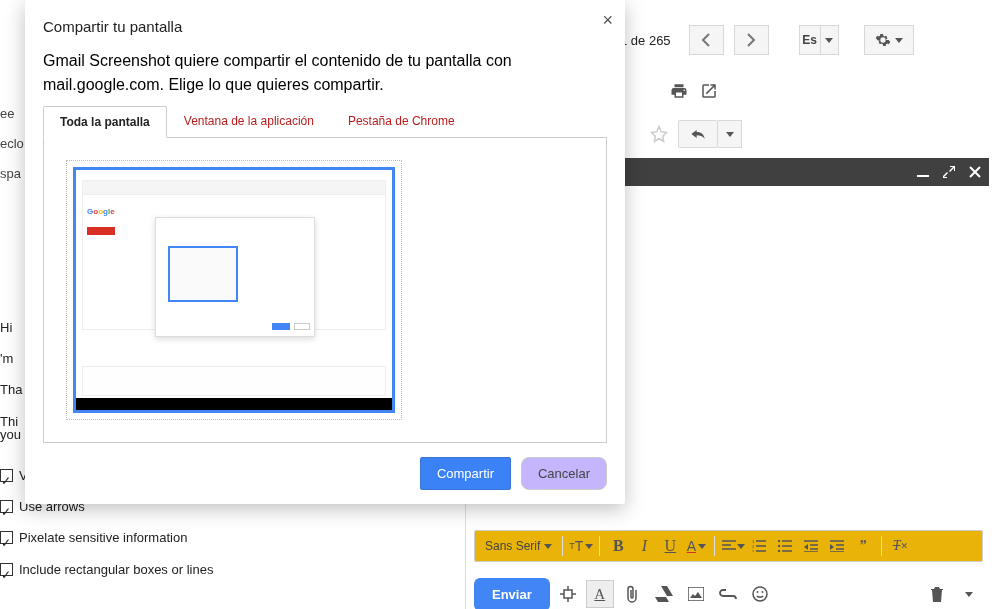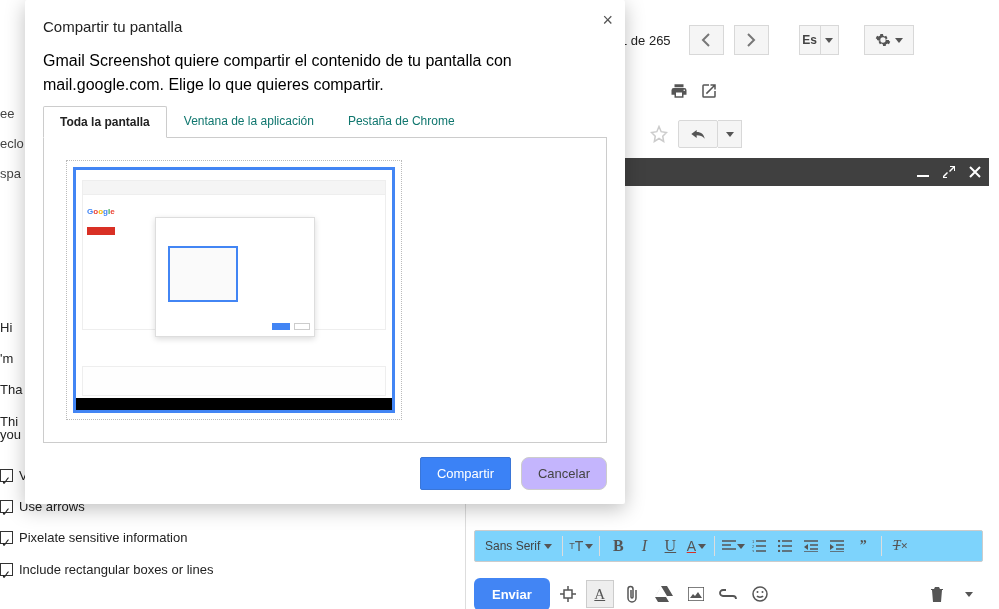--- a/index.html
+++ b/index.html
@@ -34,42 +34,42 @@
     
     .peek-text { position: absolute; left: 0; top: 312px; font-size: 13px; line-height: 2.4; color: #222; }
     .peek-text div { white-space: nowrap; }
     .checkbox { display: inline-block; width: 13px; height: 13px; border: 1.5px solid #333; position: relative; margin-right: 6px; vertical-align: -2px; }
     .checkbox::after { content: "✓"; position: absolute; top: -3px; left: 0px; font-size: 12px; }
 
     .small-peek { position: absolute; left: 0; top: 106px; font-size: 13px; color: #444; }
     .small-peek div { margin-bottom: 15px; }
 
     
-    .fmt-toolbar { position: absolute; top: 530px; left: 474px; right: 16px; height: 32px; border: 1px solid #ccc; border-radius: 2px; display: flex; align-items: center; padding: 0 6px; gap: 2px; background: #7dd3fc; }
+    .fmt-toolbar { position: absolute; top: 530px; left: 474px; right: 16px; height: 32px; border: 1px solid #ccc; border-radius: 2px; display: flex; align-items: center; padding: 0 6px; gap: 2px; background: #eab308; }
     .fmt-font { font-size: 12px; color: #444; padding: 0 4px; display: flex; align-items: center; gap: 4px; }
     .fmt-sep { width: 1px; height: 20px; background: #ddd; margin: 0 4px; }
     .fmt-btn { width: 24px; height: 24px; display: flex; align-items: center; justify-content: center; color: #555; cursor: pointer; font-size: 14px; }
     .fmt-btn.bold { font-weight: bold; font-family: 'Times New Roman', serif; font-size: 16px; }
     .fmt-btn.italic { font-style: italic; font-family: 'Times New Roman', serif; font-size: 16px; }
     .fmt-btn.under { text-decoration: underline; font-family: 'Times New Roman', serif; font-size: 16px; }
 
     
     .send-row { position: absolute; top: 578px; left: 474px; right: 16px; height: 32px; display: flex; align-items: center; gap: 4px; }
     .send-btn { background: #4285f4; color: #fff; border: none; padding: 9px 18px; font-size: 13px; font-weight: bold; border-radius: 6px; cursor: pointer; }
     .tool-btn { width: 28px; height: 28px; display: flex; align-items: center; justify-content: center; color: #555; cursor: pointer; }
     .tool-btn.active { background: #eee; border: 1px solid #ccc; }
     .send-spacer { flex: 1; }
 
     
     .modal { position: absolute; top: 0; left: 25px; width: 600px; background: #fff; box-shadow: 0 5px 20px rgba(0,0,0,0.25); border-radius: 2px; padding: 18px 18px 14px; z-index: 100; }
     .modal-close { position: absolute; top: 10px; right: 12px; font-size: 18px; color: #555; cursor: pointer; font-family: sans-serif; }
     .modal-title { font-size: 15px; color: #222; margin-bottom: 14px; }
     .modal-desc { font-size: 16px; color: #000000; line-height: 1.5; margin-bottom: 4px; }
     .modal-tabs { display: flex; margin-top: 8px; }
-    .modal-tab { padding: 8px 16px; font-size: 12px; color: #0f766e; cursor: pointer; border: 1px solid transparent; background: transparent; }
+    .modal-tab { padding: 8px 16px; font-size: 12px; color: #b91c1c; cursor: pointer; border: 1px solid transparent; background: transparent; }
     .modal-tab.active { color: #222; font-weight: bold; border: 1px solid #ccc; border-bottom: 1px solid #fff; border-radius: 2px 2px 0 0; position: relative; top: 1px; background: #fff; }
     .modal-content { border: 1px solid #ccc; padding: 22px; min-height: 280px; display: flex; }
     .thumb-wrap { width: 336px; height: 260px; border: 1px dotted #bbb; padding: 6px; }
     .thumb { width: 100%; height: 100%; border: 3px solid #4285f4; background: #fff; position: relative; overflow: hidden; }
     
     .mini-browser { position: absolute; top: 10px; left: 6px; right: 6px; height: 150px; background: #fff; border: 1px solid #eee; }
     .mini-urlbar { height: 14px; background: #f5f5f5; border-bottom: 1px solid #eee; }
     .mini-logo { position: absolute; top: 26px; left: 4px; width: 36px; height: 14px; }
     .mini-logo span:nth-child(1){color:#4285f4;} .mini-logo span:nth-child(2){color:#ea4335;} .mini-logo span:nth-child(3){color:#fbbc05;} .mini-logo span:nth-child(4){color:#4285f4;} .mini-logo span:nth-child(5){color:#34a853;} .mini-logo span:nth-child(6){color:#ea4335;}
     .mini-logo { font-size: 8px; font-weight: bold; }

